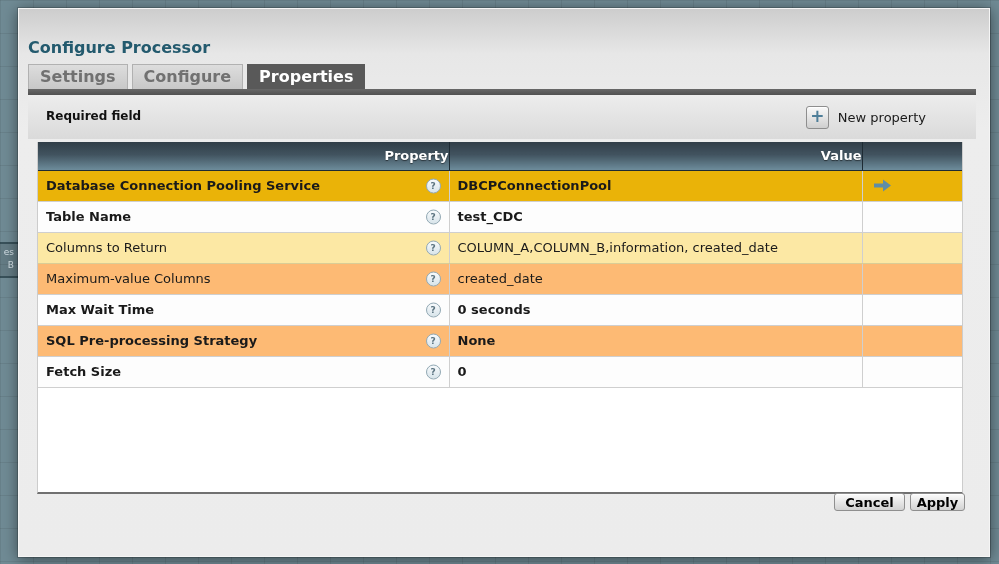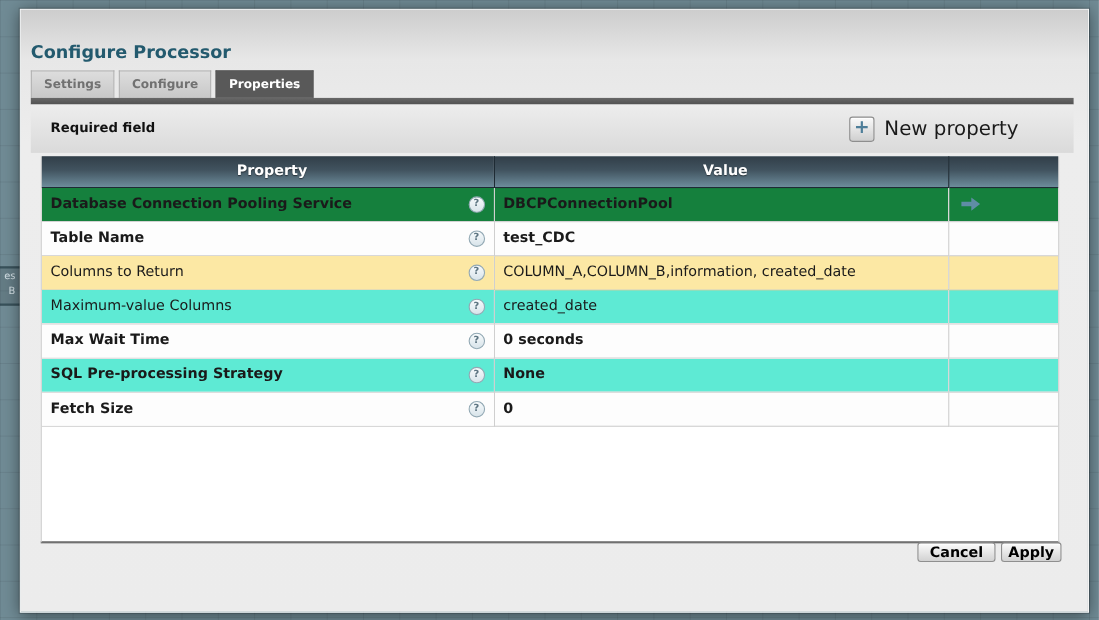--- a/index.html
+++ b/index.html
@@ -34,21 +34,21 @@
   }
   .dialog-title {
     position:absolute; left:9px; top:29px;
     font-size:16px; font-weight:bold; color:#235a6e;
   }
 
   
   .tabs { position:absolute; left:9px; top:55px; height:25px; display:flex; gap:4px; }
   .tab {
     height:25px; line-height:24px; padding:0 11px;
-    font-size:11px; font-weight:bold; color:#717171;
+    font-size:16px; font-weight:bold; color:#717171;
     background:linear-gradient(180deg,#dddddd,#c8c8c8);
     border:1px solid #b1b1b1; border-bottom:none; cursor:default;
   }
   .tab.active {
     background:#595959; border-color:#595959; color:#ffffff;
   }
   .tab-underline {
     position:absolute; left:9px; top:80px; width:948px; height:6px;
     background:linear-gradient(180deg,#686868,#515151);
   }
@@ -69,50 +69,50 @@
   .newprop-btn {
     width:23px; height:23px; border:1px solid #8e8e8e; border-radius:3px;
     background:linear-gradient(180deg,#fafafa,#cfcfcf);
     font:inherit; display:flex; align-items:center; justify-content:center;
     cursor:pointer; box-shadow:inset 0 1px 0 #ffffff;
   }
   .plus-glyph {
     color:#4e7e99; font-size:17px; font-weight:bold; line-height:17px;
     transform:translateY(-1px);
   }
-  .newprop-label { font-size:18px; color:#1a1a1a; }
+  .newprop-label { font-size:13px; color:#1a1a1a; }
 
   
   .table-pane {
     position:absolute; left:18px; top:133px; width:926px; height:352px;
     background:#ffffff;
     border-left:1px solid #cccccc; border-right:1px solid #cccccc;
     border-bottom:2px solid #707070;
   }
   table { width:100%; border-collapse:collapse; table-layout:fixed; }
   col.c-prop { width:411px; } col.c-val { width:413px; } col.c-act { width:100px; }
 
   thead th {
-    height:28px; text-align:center; padding:0 0 0 8px;
+    height:28px; text-align:right; padding:0 0 0 8px;
     font-size:13px; font-weight:bold; color:#ffffff;
     background:linear-gradient(180deg,#313e48 0%,#41535f 45%,#6d8c9b 100%);
     text-shadow:0 1px 1px rgba(0,0,0,0.5);
     border-right:1px solid #1e2b34; border-bottom:1px solid #1e2b34;
   }
   thead th:last-child { border-right:none; }
 
   tbody td {
     height:31px; padding:0 0 0 8px; font-size:13px; color:#1a1a1a;
     border-bottom:1px solid #cfcfcf; border-right:1px solid #cfcfcf;
     overflow:hidden; white-space:nowrap;
   }
   tbody td:last-child { border-right:none; }
   tr.row-white  td { background:#fdfdfd; }
-  tr.row-gray   td { background:#5eead4; }
-  tr.row-selected td { background:#15803d; }
+  tr.row-gray   td { background:#fdba74; }
+  tr.row-selected td { background:#eab308; }
   tr.row-modified td { background:#fce8a4; border-bottom-color:#d9cd96; }
   tr.required .cell-text { font-weight:bold; }
 
   .prop-cell { position:relative; padding-right:28px !important; }
   .help-icon {
     position:absolute; right:8px; top:50%; transform:translateY(-50%);
     width:15px; height:15px; border-radius:50%;
     border:1px solid #93a9b4;
     background:linear-gradient(180deg,#f7fafc,#d8e4ea);
     color:#5d7582; font-size:9px; font-weight:bold;

